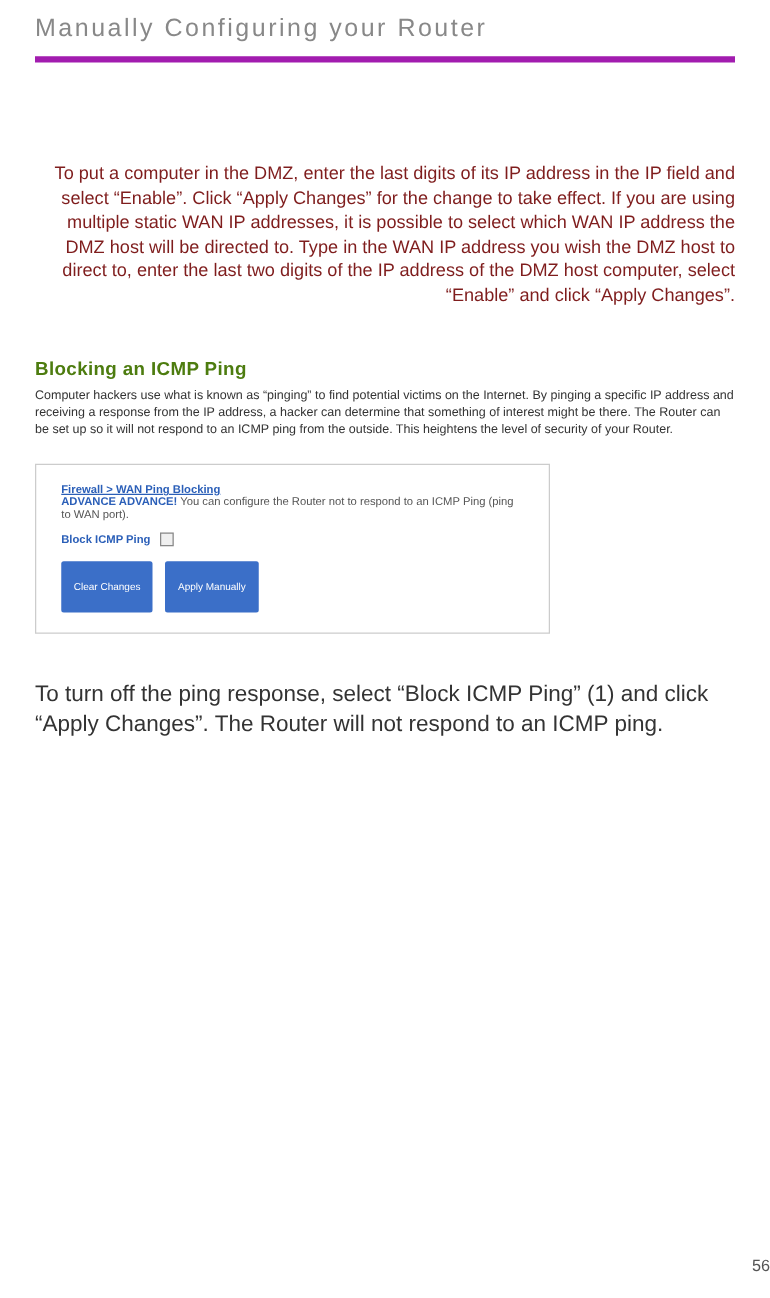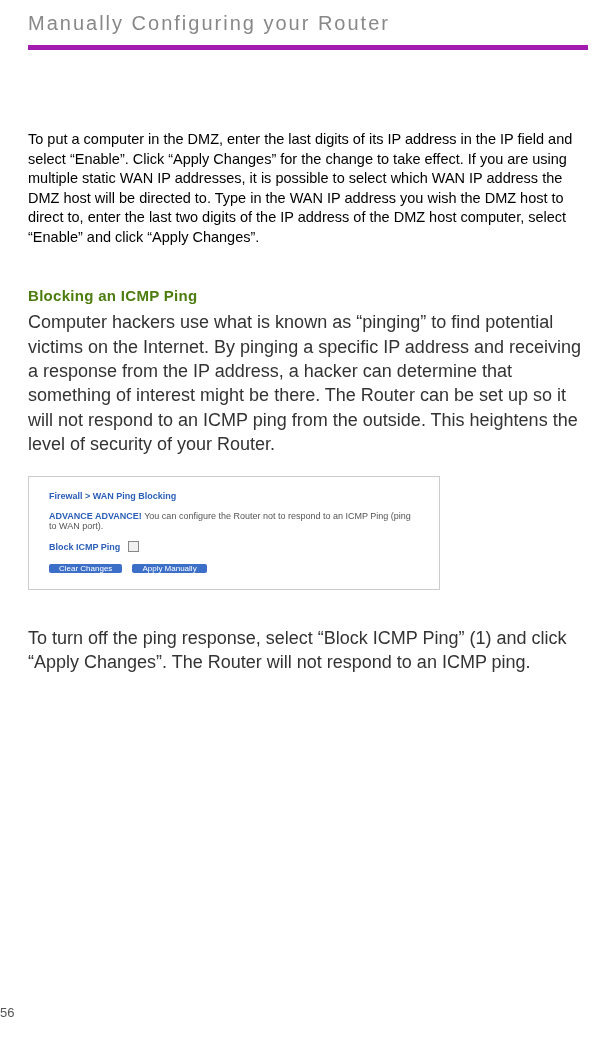--- a/index.html
+++ b/index.html
@@ -26,47 +26,48 @@
       letter-spacing: 2px;
       color: #888;
       font-weight: 300;
     }
     .content {
       padding-top: 80px;
     }
     .para {
       font-size: 14.5px;
       line-height: 1.35;
-      color: #000000;
+      color: #7f1d1d;
       margin-bottom: 40px;
+      text-align: right;
     }
     .section-heading {
       font-size: 15px;
       font-weight: bold;
       color: #4d7c0f;
       letter-spacing: 0.3px;
       margin-bottom: 6px;
     }
     .para2 {
-      font-size: 18px;
+      font-size: 10px;
       line-height: 1.35;
       color: #333;
       margin-bottom: 20px;
     }
     .screenshot-box {
       border: 1px solid #ccc;
       width: 412px;
       padding: 14px 20px 16px 20px;
       margin-bottom: 36px;
     }
     .ss-line1 {
       font-size: 9px;
       font-weight: bold;
       color: #2b5fb8;
-      margin-bottom: 10px;
+      text-decoration: underline;
     }
     .ss-line2 {
       font-size: 9px;
       color: #555;
       margin-bottom: 10px;
     }
     .ss-line2 .bold-blue {
       font-weight: bold;
       color: #2b5fb8;
     }
@@ -96,36 +97,36 @@
     }
     .ss-buttons {
       display: flex;
       gap: 10px;
     }
     .ss-button {
       display: inline-block;
       background: #3b6fc8;
       color: #fff;
       font-size: 8px;
-      padding: 0 10px;
+      padding: 16px 10px;
       border-radius: 2px;
       text-align: center;
       min-width: 72px;
     }
     .para3 {
       font-size: 18px;
       line-height: 1.35;
       color: #333;
     }
     .page-number {
       position: absolute;
       bottom: 18px;
       left: 0;
       right: 0;
-      text-align: left;
+      text-align: right;
       font-size: 13px;
       color: #555;
     }
   </style>
 </head>
 <body>
 
 <div class="header">
   <div class="header-title">Manually Configuring your Router</div>
 </div>

